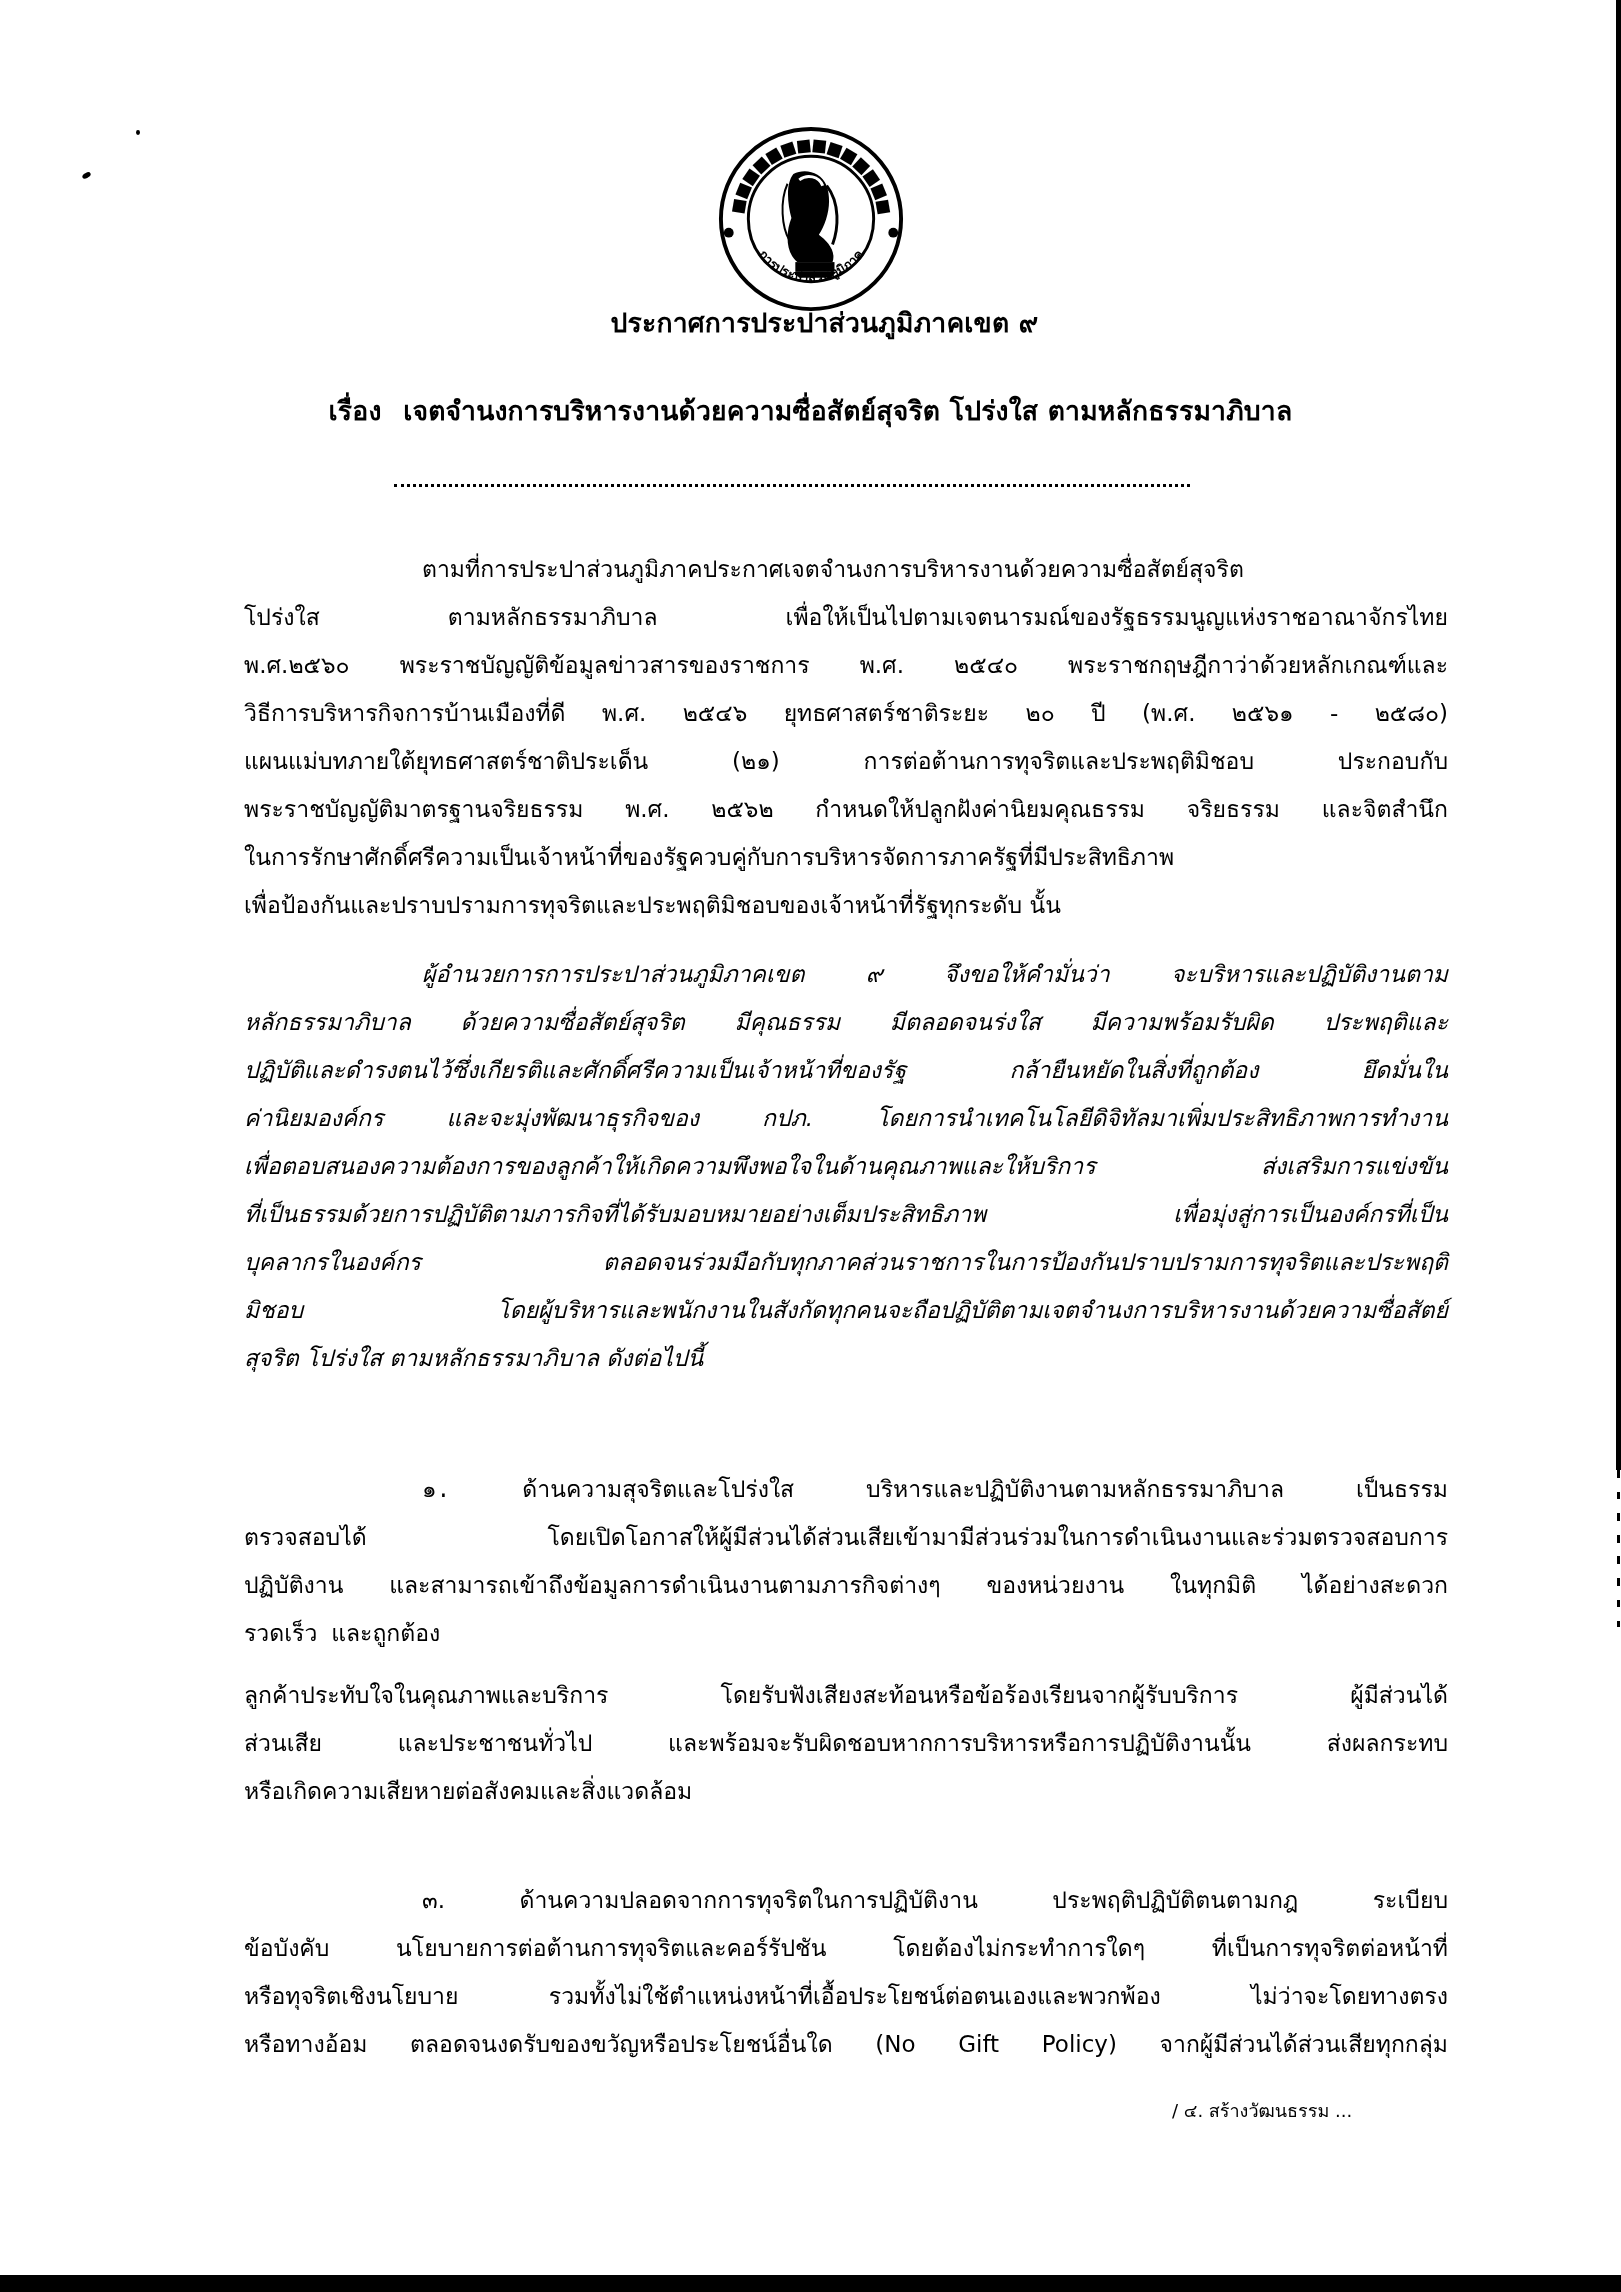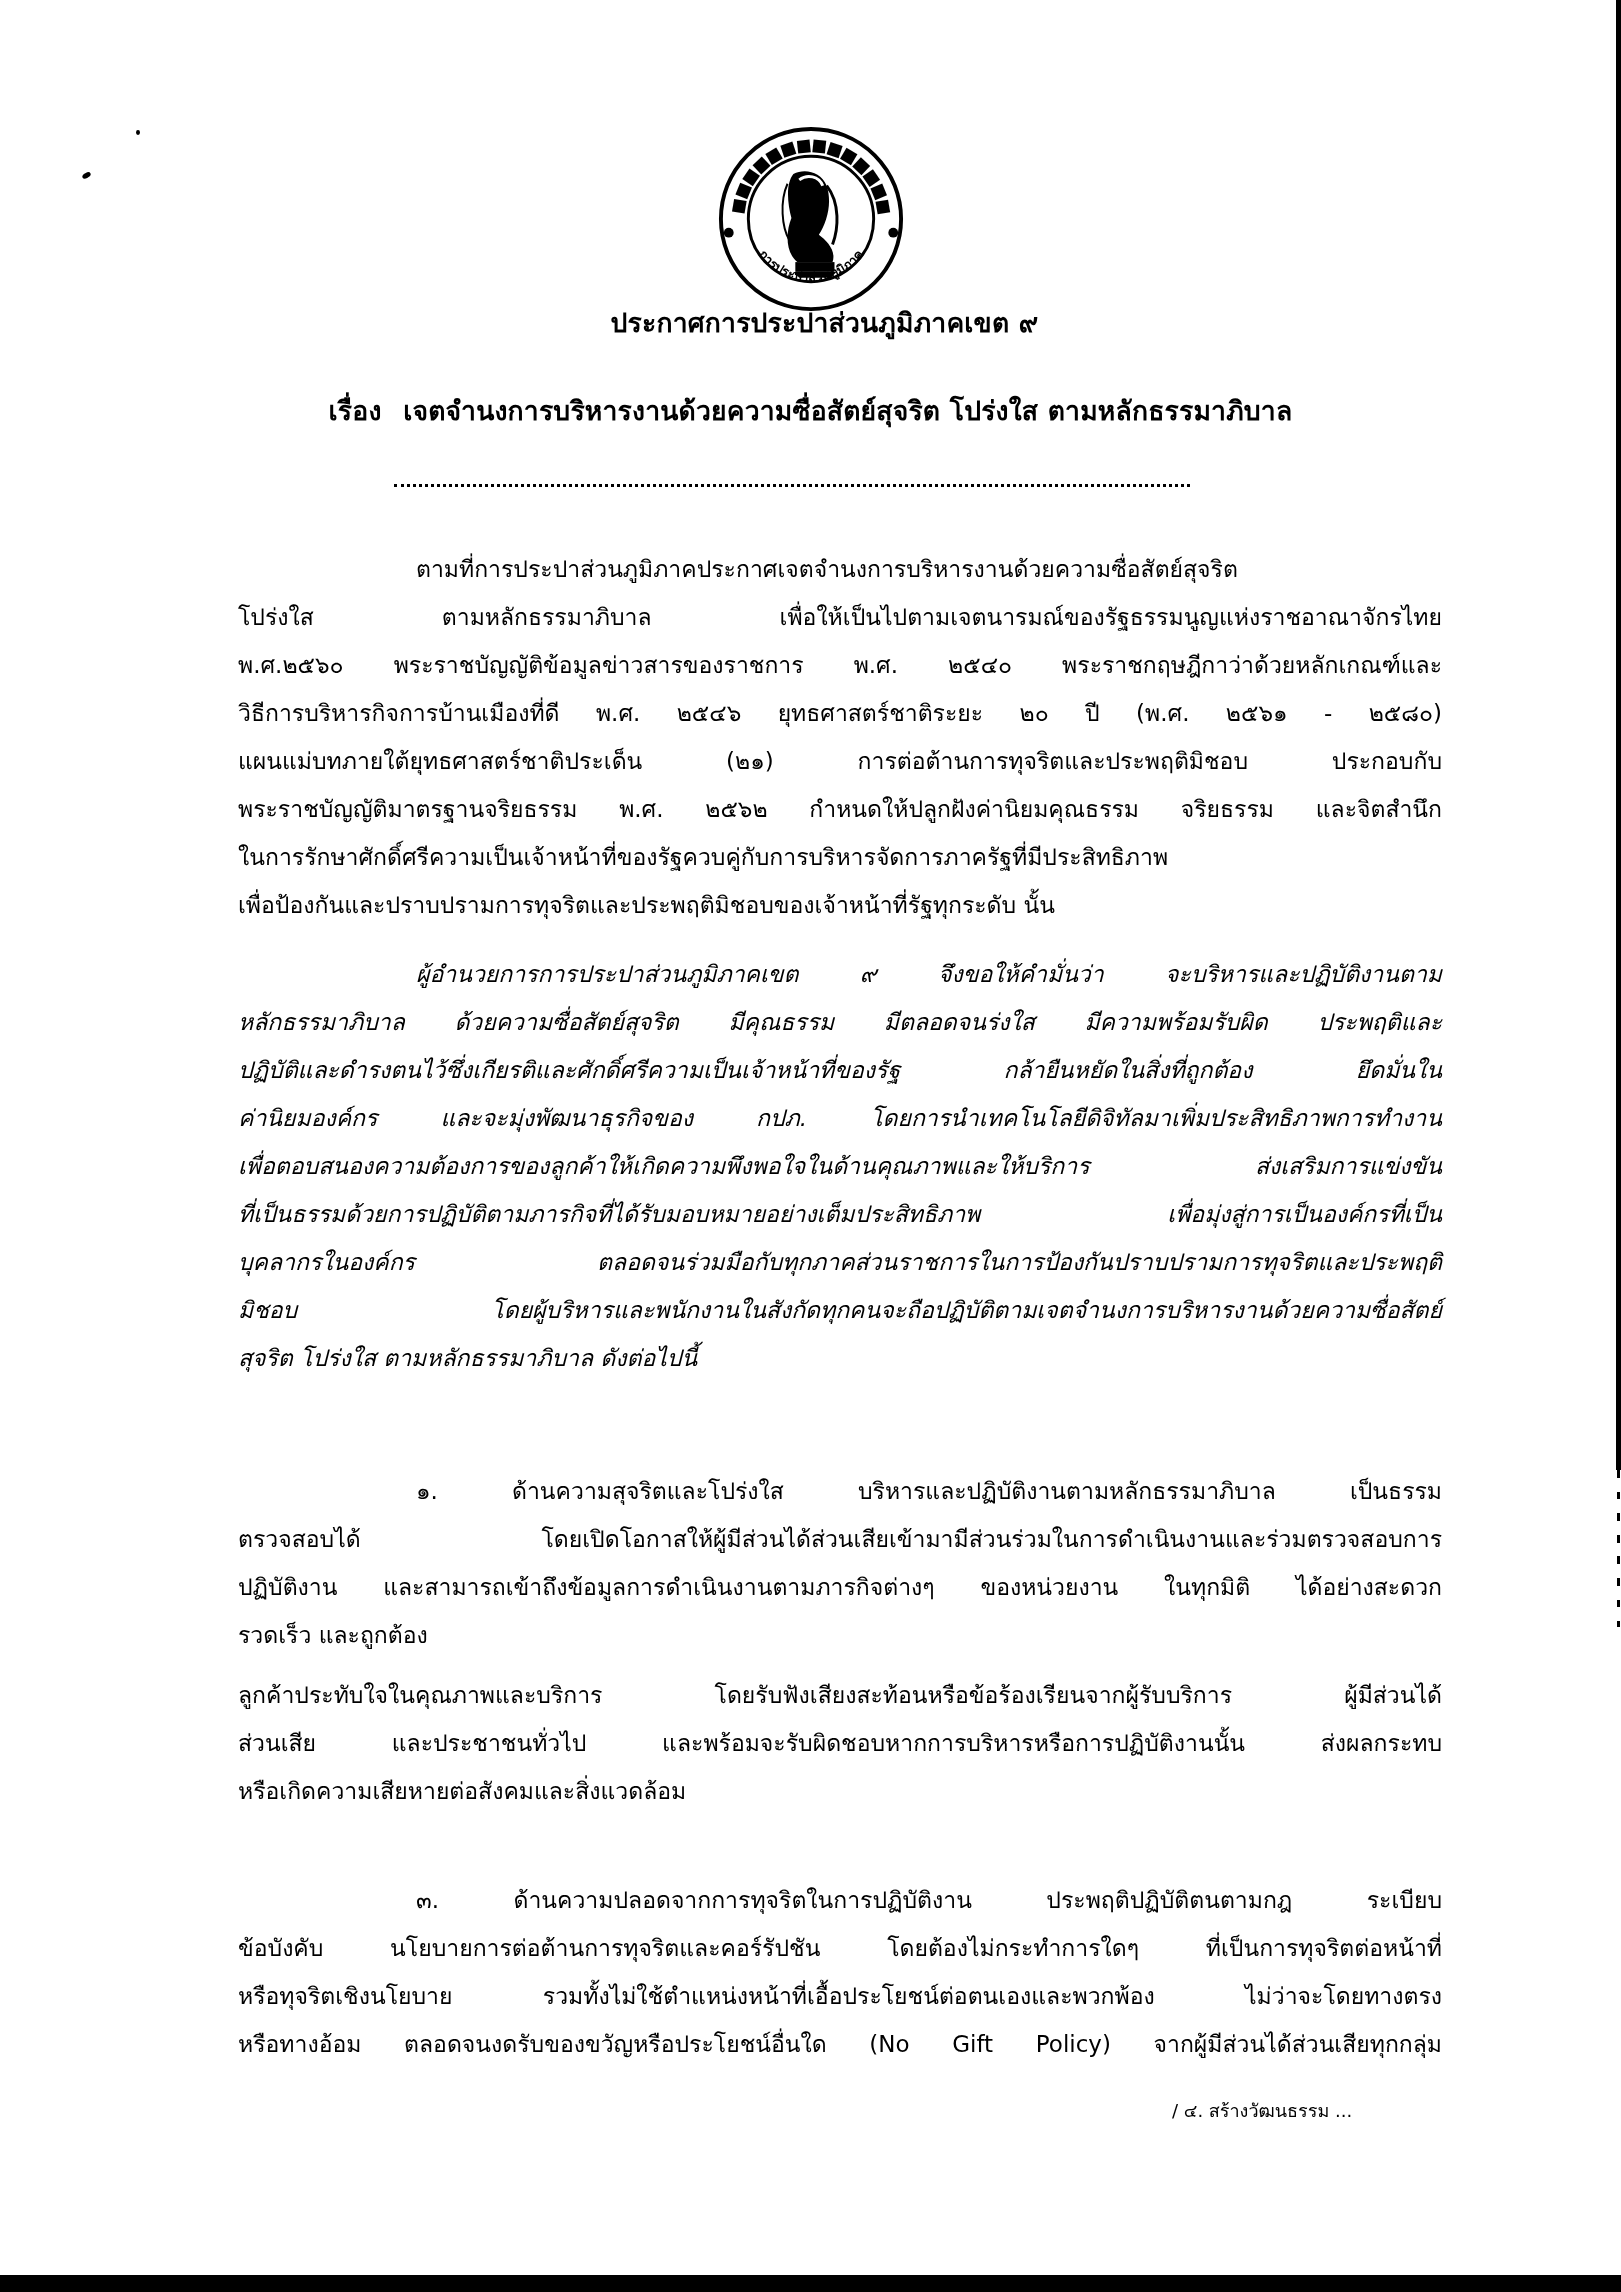--- a/index.html
+++ b/index.html
@@ -83,24 +83,24 @@
       white-space: nowrap;
       text-align: justify;
       text-align-last: justify;
       height: 48px;
     }
     .line.last {
       text-align-last: left;
     }
     .line.indent { padding-left: 178px; }
     .line.indent-deep { padding-left: 178px; }
-    .para { position: absolute; left: 238px; width: 1204px; font-size: 23px; line-height: 48px; }
+    .para { position: absolute; left: 244px; width: 1204px; font-size: 23px; line-height: 48px; }
     .p1 { top: 545px; }
     .p2 { top: 950px; font-style: italic; }
-    .p3 { top: 1467px; }
+    .p3 { top: 1467px; font-family: Liberation Mono, monospace; }
     .p4 { top: 1671px; }
     .p5 { top: 1876px; }
     .continuation {
       position: absolute;
       top: 2096px;
       left: 1172px;
       font-size: 18px;
       white-space: nowrap;
     }
   </style>

